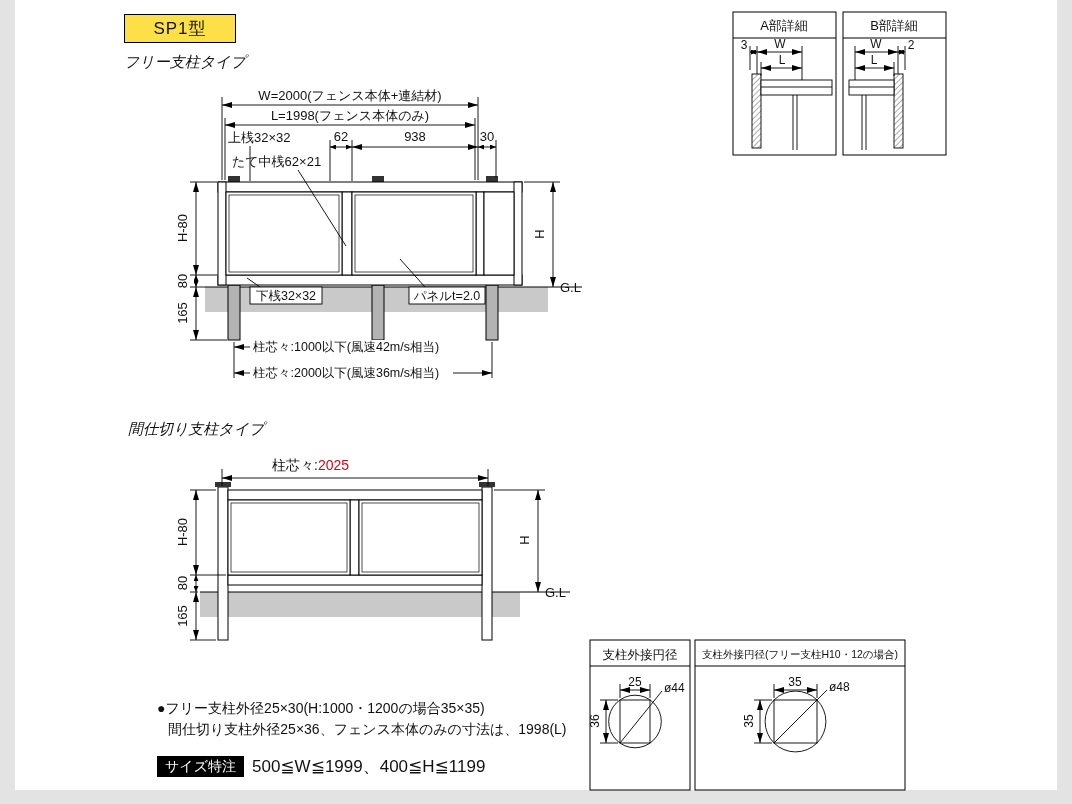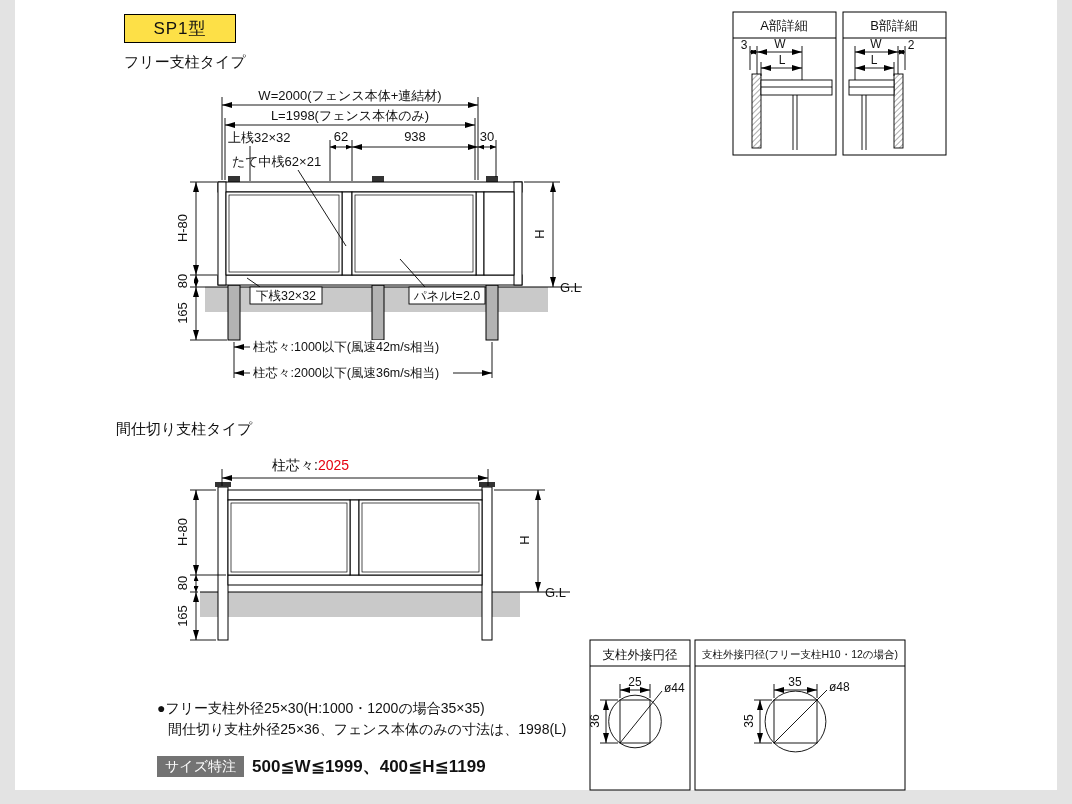--- a/index.html
+++ b/index.html
@@ -11,48 +11,48 @@
   .edge { position:absolute; background:#e3e3e3; }
   .edge-left  { left:0; top:0; width:15px; height:804px; }
   .edge-right { right:0; top:0; width:15px; height:804px; }
   .edge-bottom{ left:0; bottom:0; width:1072px; height:14px; }
 
   .model-box {
     position:absolute; left:124px; top:14px; width:112px; height:29px;
     border:1.5px solid #000; display:flex; align-items:center; justify-content:center;
     font-size:17px; letter-spacing:1px; background:#fde047;
   }
-  .sec-title { position:absolute; font-size:15px; color:#111; }
+  .sec-title { position:absolute; font-size:15px; color:#111;font-style:italic; }
 
   svg { position:absolute; left:0; top:0; }
   svg text { font-family:"Liberation Sans","DejaVu Sans",sans-serif; fill:#111; stroke:none; }
 
   .note { position:absolute; font-size:14px; color:#111; white-space:nowrap; }
   .size-row { position:absolute; display:flex; align-items:center; }
   .badge {
-    display:inline-block; background:#737373; color:#fff; font-size:14px;
+    display:inline-block; background:#000000; color:#fff; font-size:14px;
     padding:2px 8px 3px 8px; line-height:1.2;
   }
-  .range { font-size:17px; margin-left:8px; color:#111;font-weight:bold; }
+  .range { font-size:17px; margin-left:8px; color:#111; }
 </style>
 </head>
 <body>
 
 <div>
 
   <div class="edge edge-left"></div>
   <div class="edge edge-right"></div>
   <div class="edge edge-bottom"></div>
 
   <div class="model-box">
     <span>SP1型</span>
   </div>
 
   <div class="sec-title" style="left:124px;top:53px">フリー支柱タイプ</div>
-  <div class="sec-title" style="left:116px;top:420px">間仕切り支柱タイプ</div>
+  <div class="sec-title" style="left:128px;top:420px">間仕切り支柱タイプ</div>
 
   <svg width="1072" height="804" viewBox="0 0 1072 804">
     <defs>
       <marker id="arrE" markerWidth="10" markerHeight="6" refX="10" refY="3" orient="auto" markerUnits="userSpaceOnUse">
         <path d="M10,3 L0,0 L0,6 Z" fill="#000"></path>
       </marker>
       <marker id="arrS" markerWidth="10" markerHeight="6" refX="0" refY="3" orient="auto" markerUnits="userSpaceOnUse">
         <path d="M0,3 L10,0 L10,6 Z" fill="#000"></path>
       </marker>
       <marker id="arrEs" markerWidth="6" markerHeight="5" refX="6" refY="2.5" orient="auto" markerUnits="userSpaceOnUse">

